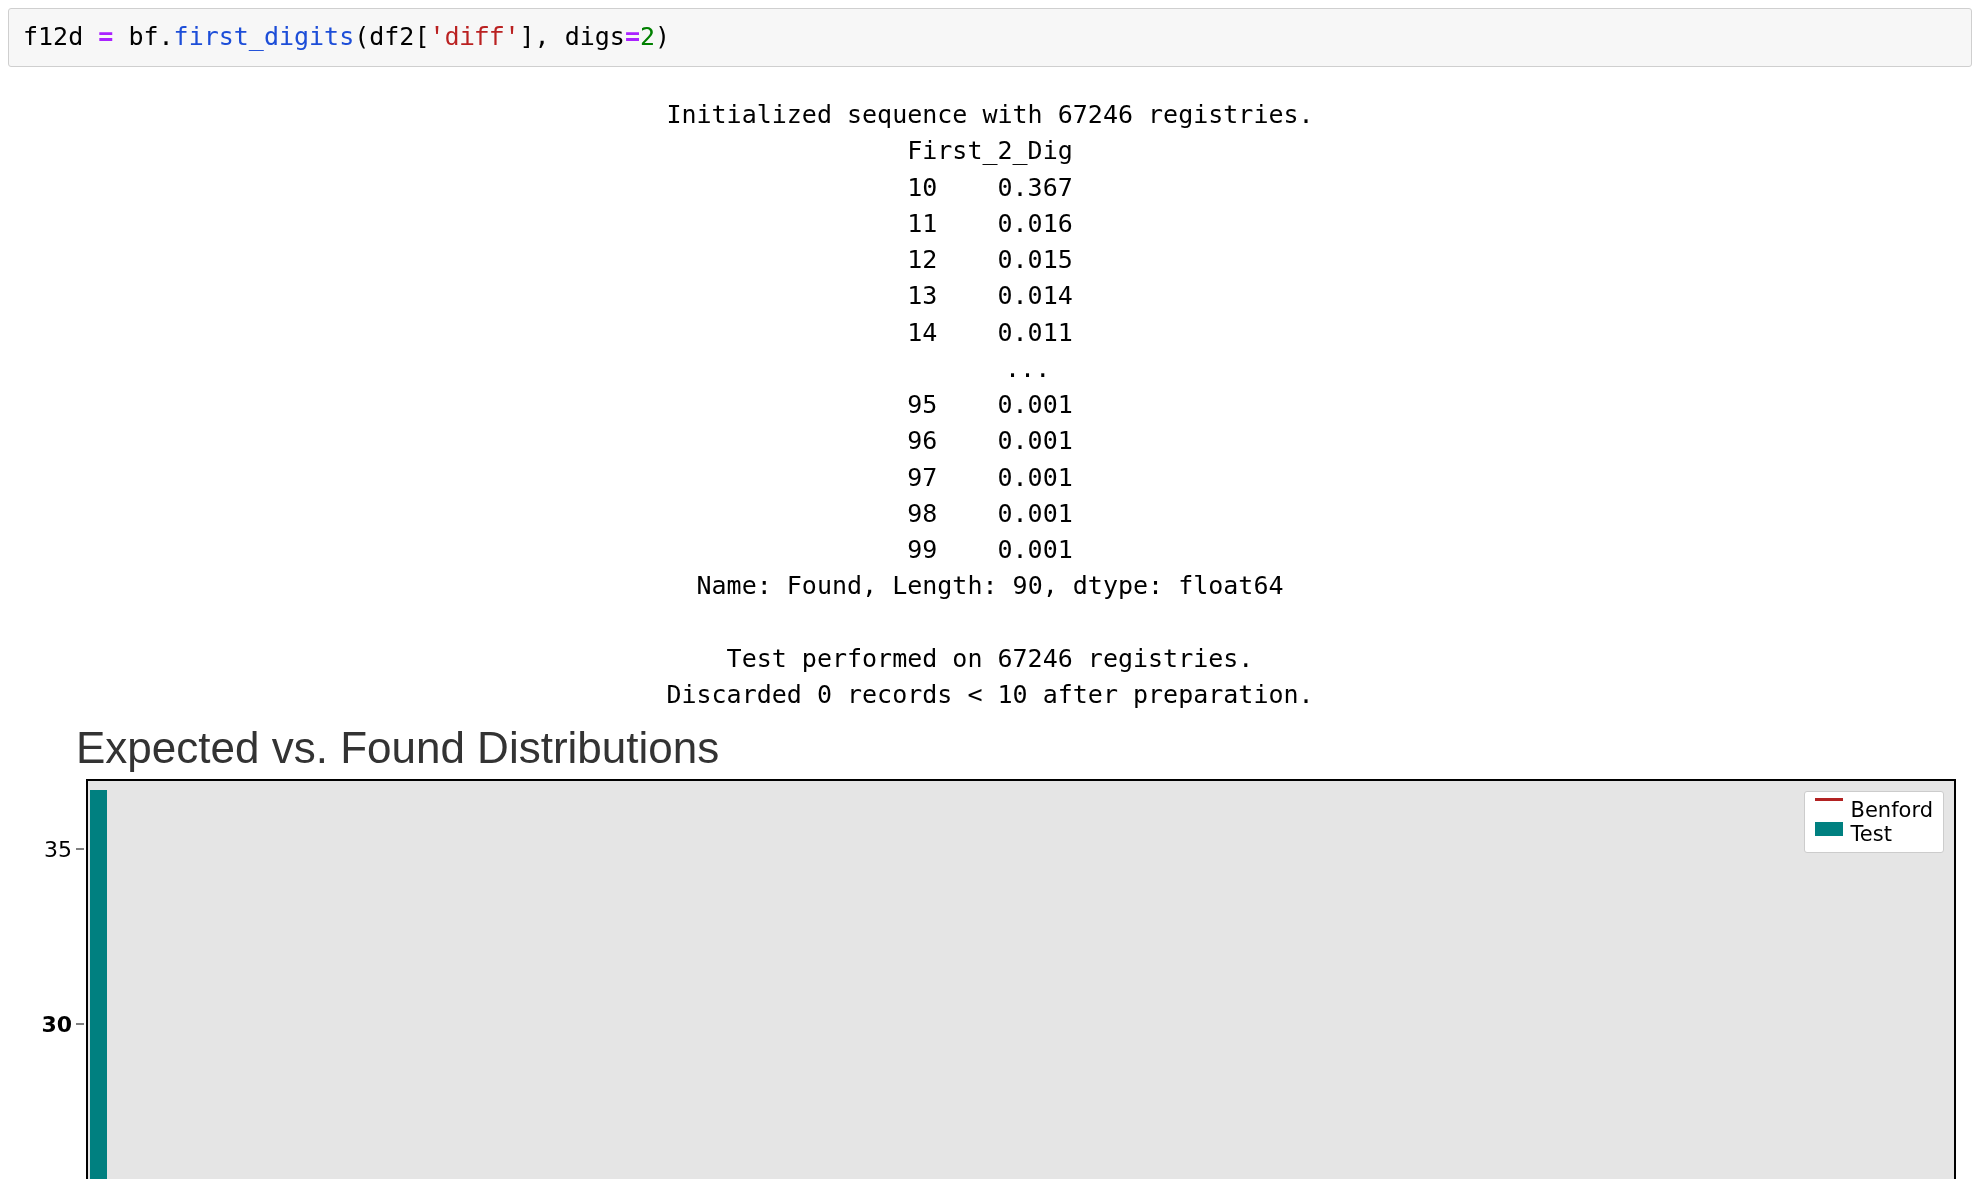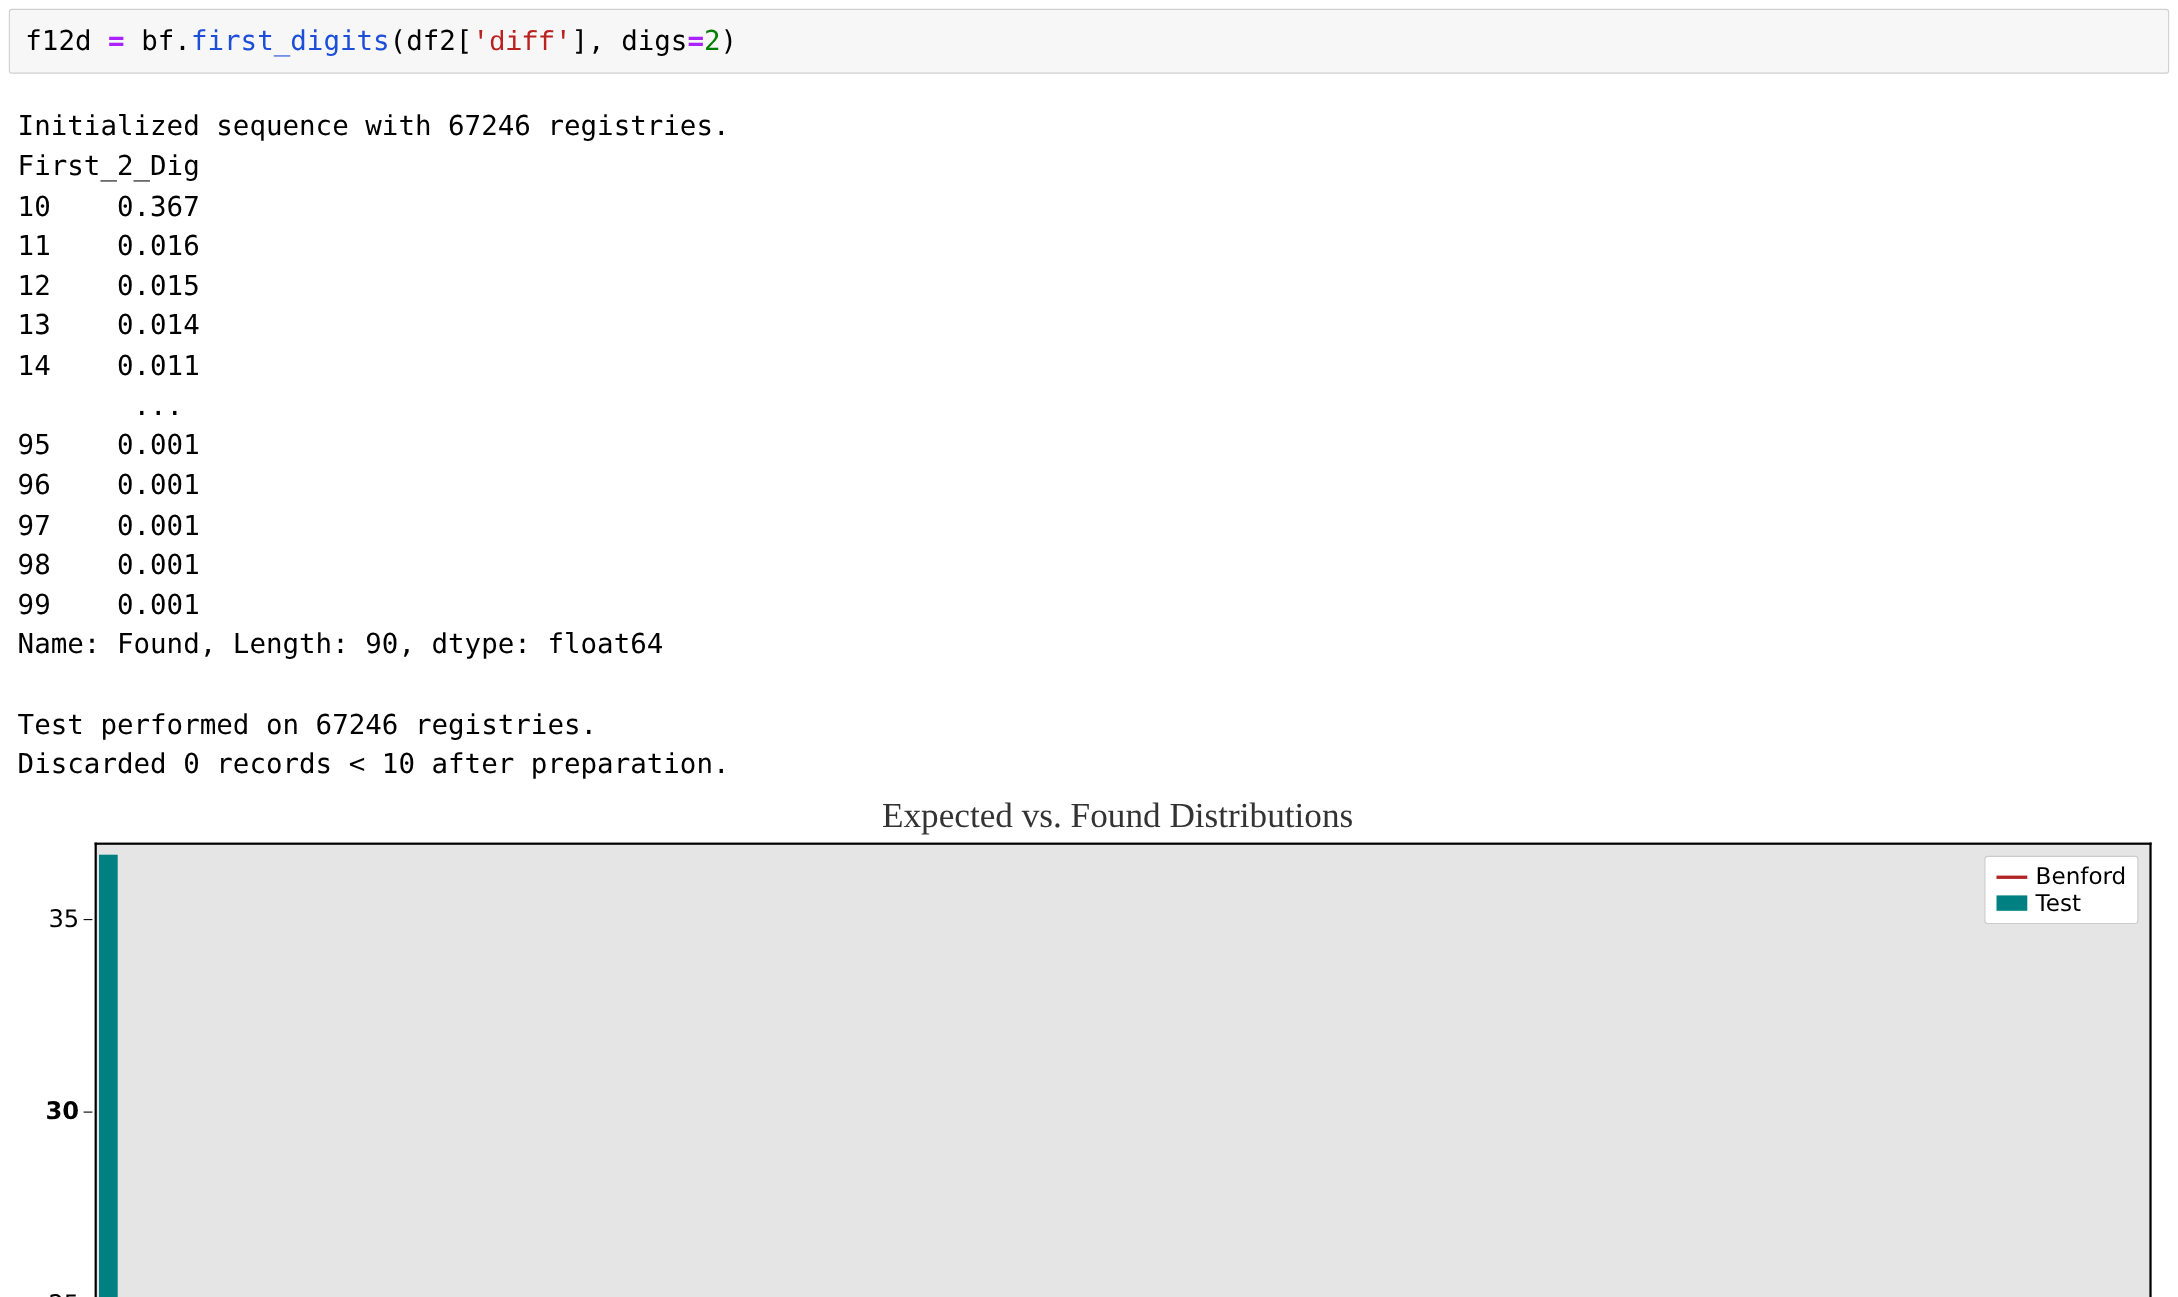--- a/index.html
+++ b/index.html
@@ -26,30 +26,31 @@
   .code-cell .c-func { color: #1d4ed8; }
   .code-cell .c-string { color: #ba2121; font-family: Liberation Mono, monospace; }
   .code-cell .c-number { color: #008000; }
   .output {
     font-family: "DejaVu Sans Mono", Menlo, Monaco, Consolas, monospace;
     font-size: 25px;
     line-height: 1.45;
     white-space: pre;
     color: #000;
     padding: 30px 16px 10px 16px;
+    text-align: center;
   }
   .chart-wrap {
     margin: 0 16px 0 16px;
     width: 1940px;
   }
   .chart-title {
-    text-align: center;
-    font-size: 32px;
+    text-align: left;
+    font-size: 44px;
     color: #333;
-    font-family: Liberation Serif, serif;
+    font-family: Liberation Sans, sans-serif;
     margin-bottom: 6px;
     margin-left: 60px;
   }
   .plot-row {
     display: flex;
     align-items: stretch;
   }
   .yaxis {
     width: 70px;
     position: relative;
@@ -91,21 +92,20 @@
     right: 10px;
     background: #ffffff;
     border: 1px solid #cccccc;
     border-radius: 3px;
     padding: 6px 10px;
     font-size: 21px;
     font-family: "DejaVu Sans", sans-serif;
   }
   .legend-row {
     display: flex;
-    align-items: center;
     gap: 8px;
     white-space: nowrap;
   }
   .legend-line {
     width: 28px;
     height: 3px;
     background: #b22222;
   }
   .legend-patch {
     width: 28px;

